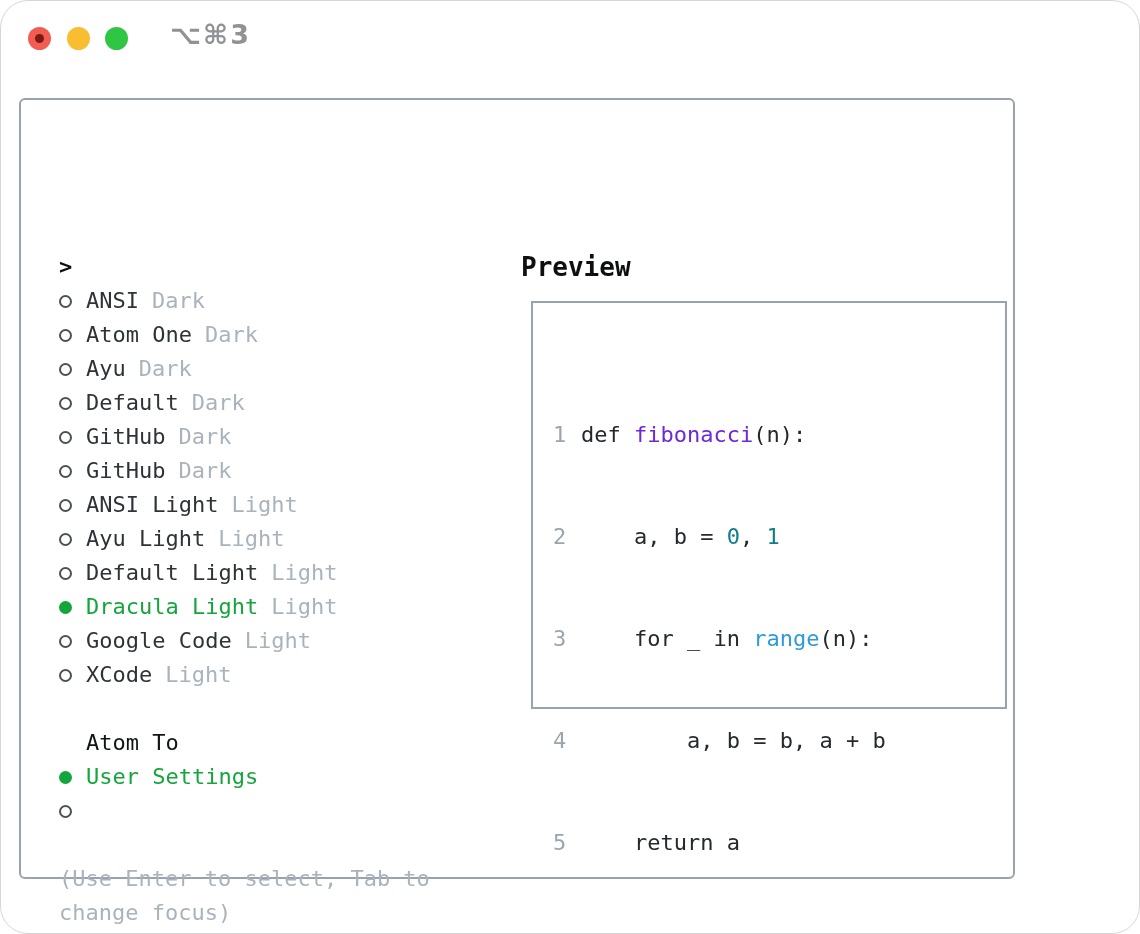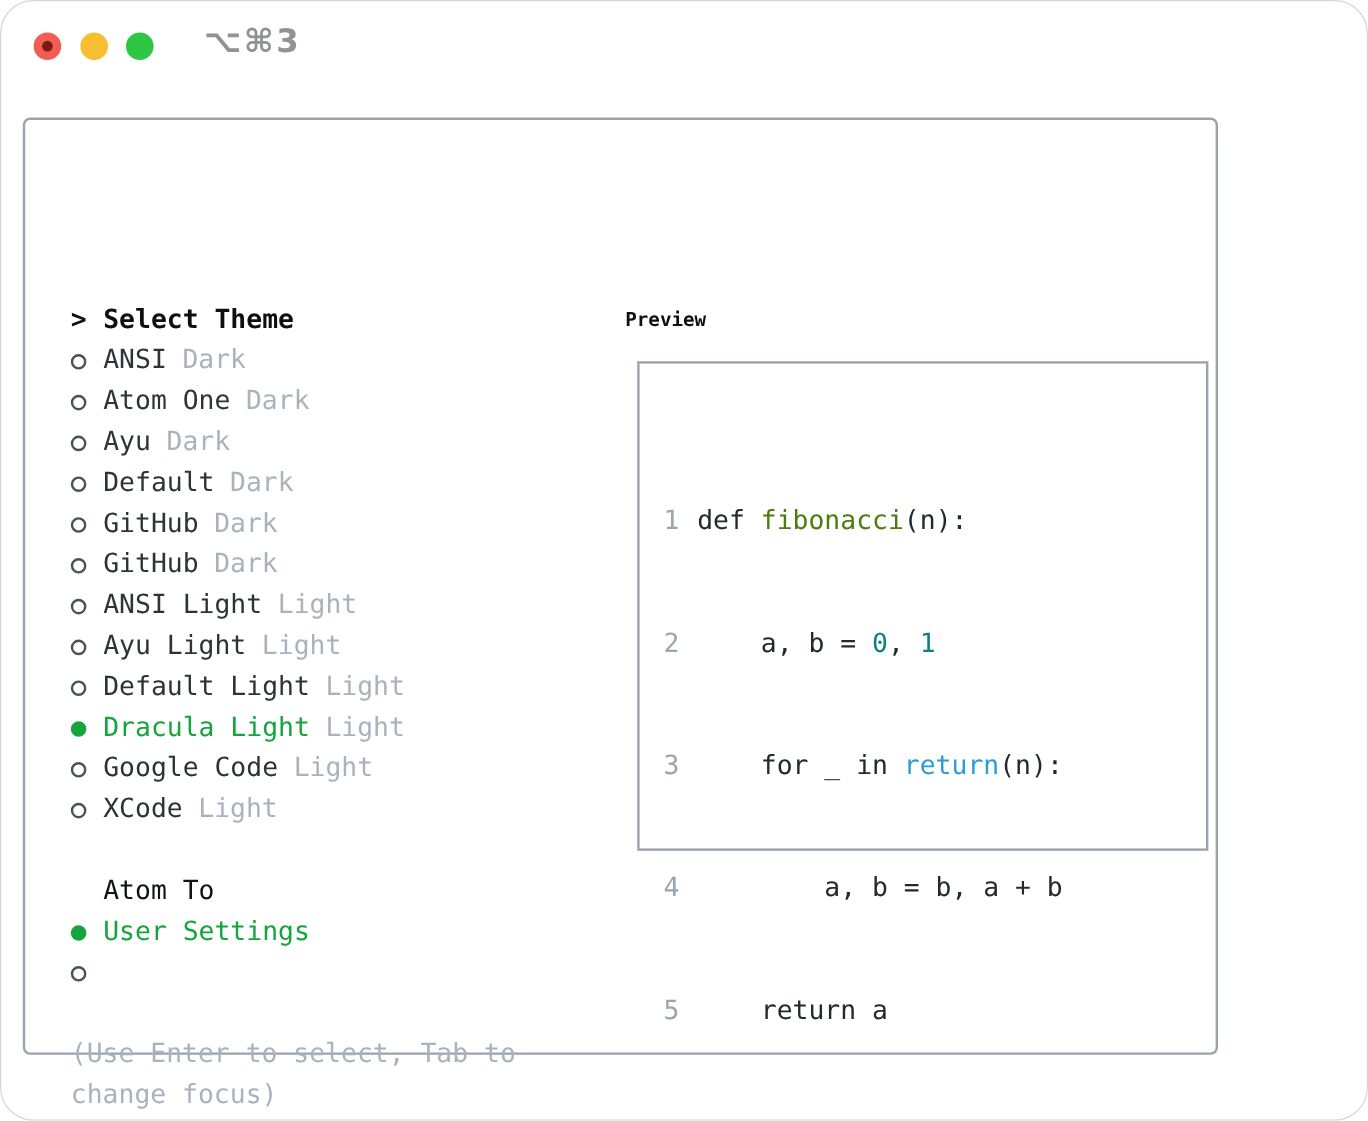--- a/index.html
+++ b/index.html
@@ -60,54 +60,54 @@
   .sel .tname { color:#14a53c; }
   .hdr { font-weight:bold; color:#0d0f11; }
   .tname { color:#2e3338;text-align:center; }
   .tvariant { color:#a9b3bd; margin-left:13px;text-align:center; }
   .spacer { height:34px; }
   .sub-hdr { color:#111417; margin-left:27px; }
   .help { color:#a9b3bd; white-space:pre; }
   
   .pv-header {
     position:absolute; left:500px; top:150px;
-    font-size:16px; line-height:34px;
+    font-size:26px; line-height:34px;
     font-weight:bold; color:#0d0f11;
   }
   .pv-box {
     position:absolute; left:510px; top:201px;
     width:476px; height:408px;
     border:2px solid #9aa3ad;
     background:#ffffff;
     padding:47px 0 0 20px;
     font-size:22px; line-height:34px;
     white-space:pre; color:#24292e;
   }
   .cl { height:34px; white-space:pre; }
   .ln { display:inline-block; width:28px; color:#9aa5af; }
-  .fn  { color:#4d7c0f; }
+  .fn  { color:#6d28d9; }
   .num { color:#0e7e8a; }
   .bi  { color:#2d9bd8; }
 </style>
 </head>
 <body>
 
 <div class="window">
 
   <span class="light red"></span>
   <span class="light yellow"></span>
   <span class="light green"></span>
   <span class="app-title">⌥⌘3</span>
 
   <div class="panel">
 
     <div class="left-col">
 
       <div class="row">
-        <span class="gutter arrow">&gt;</span><span class="hdr">Select Theme</span>
+        <span class="gutter arrow">&gt;</span>
       </div>
 
       <div class="row">
         <span class="gutter"><span class="radio"></span></span><span class="tname">ANSI</span><span class="tvariant">Dark</span>
       </div>
       <div class="row">
         <span class="gutter"><span class="radio"></span></span><span class="tname">Atom One</span><span class="tvariant">Dark</span>
       </div>
       <div class="row">
         <span class="gutter"><span class="radio"></span></span><span class="tname">Ayu</span><span class="tvariant">Dark</span>
@@ -156,21 +156,21 @@
 
       <div class="help">(Use Enter to select, Tab to</div>
       <div class="help">change focus)</div>
     </div>
 
     <div class="pv-header">Preview</div>
 
     <div class="pv-box">
       <div class="cl"><span class="ln">1</span><span>def </span><span class="fn">fibonacci</span><span>(n):</span></div>
       <div class="cl"><span class="ln">2</span><span>    a, b = </span><span class="num">0</span><span>, </span><span class="num">1</span></div>
-      <div class="cl"><span class="ln">3</span><span>    for _ in </span><span class="bi">return</span><span>(n):</span></div>
+      <div class="cl"><span class="ln">3</span><span>    for _ in </span><span class="bi">range</span><span>(n):</span></div>
       <div class="cl"><span class="ln">4</span><span>        a, b = b, a + b</span></div>
       <div class="cl"><span class="ln">5</span><span>    return a</span></div>
       <div class="cl"></div>
       
       
       
     </div>
 
   </div>
 </div>

